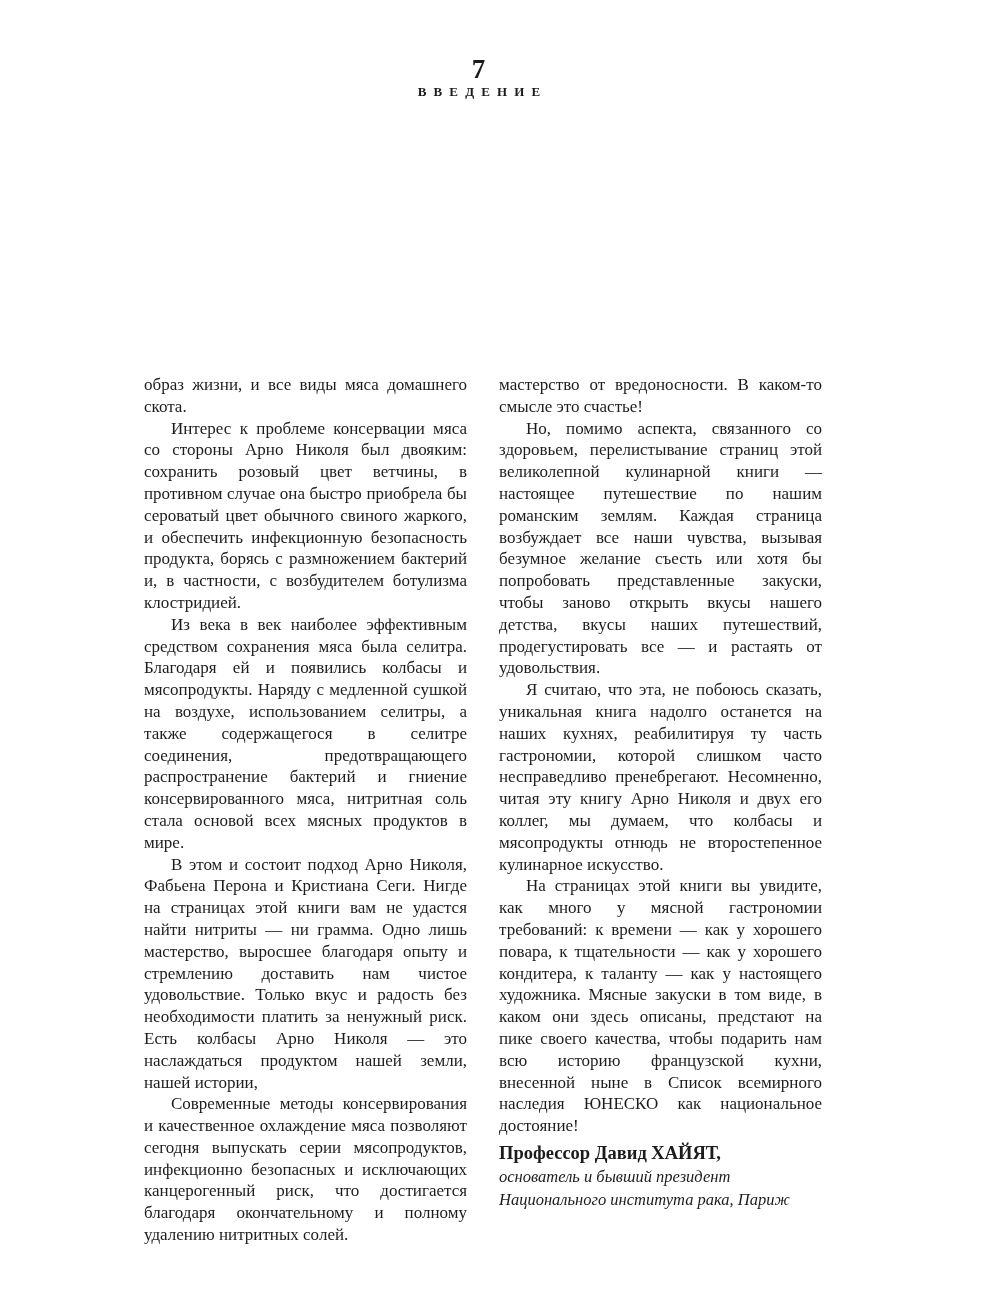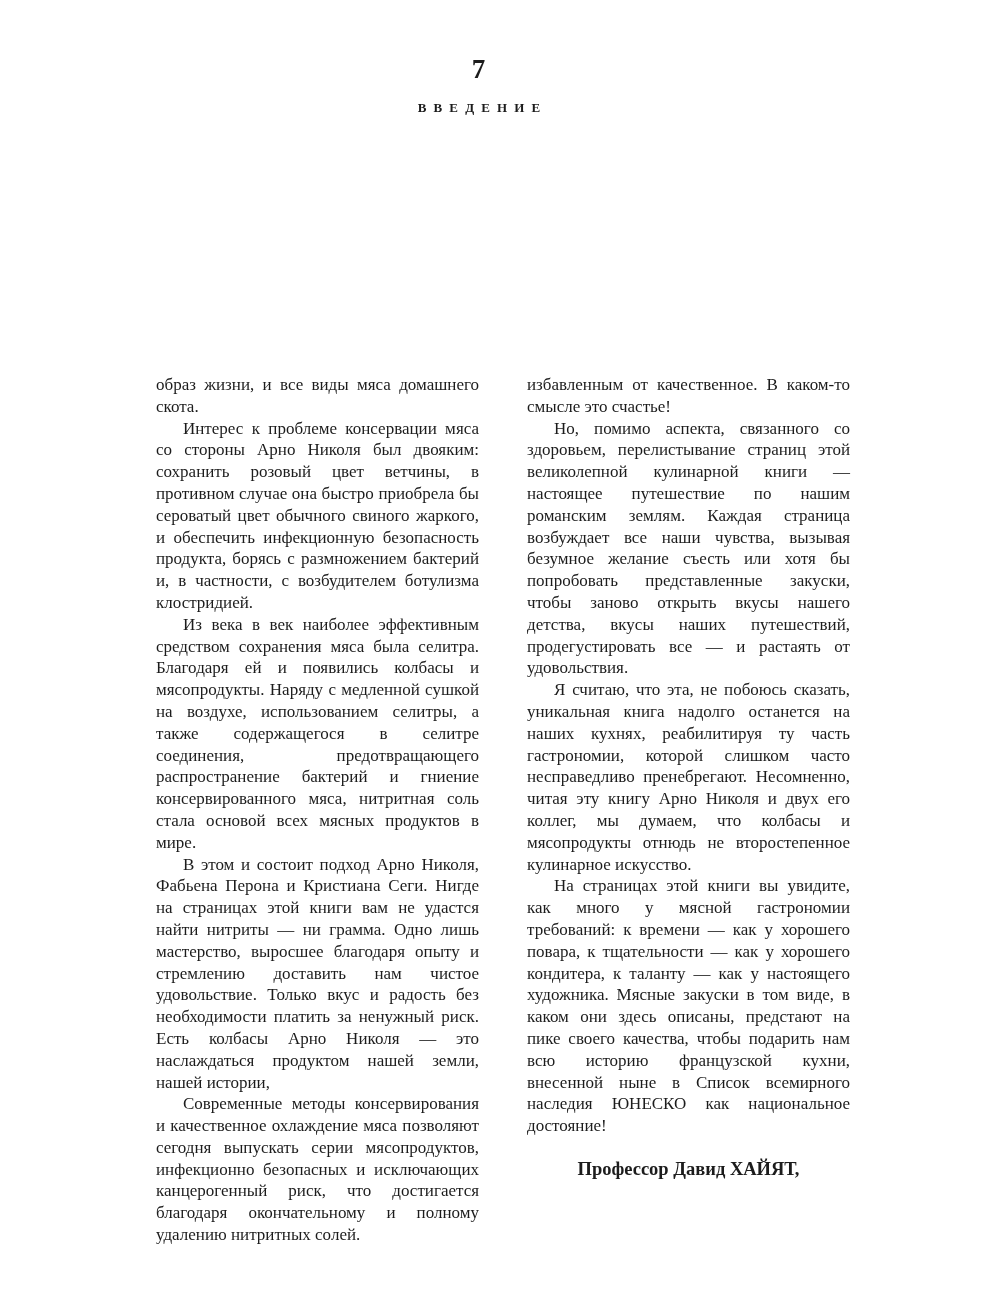--- a/index.html
+++ b/index.html
@@ -24,55 +24,55 @@
     top: 54px;
     text-align: center;
   }
   .page-number {
     font-size: 27px;
     font-weight: bold;
     line-height: 30px;
     letter-spacing: 1px;
   }
   .section-title {
-    margin-top: 16px;
+    margin-top: 0;
     font-size: 13px;
     font-weight: bold;
     letter-spacing: 0.55em;
     text-indent: 0.55em; 
     text-transform: uppercase;
   }
   .text-block {
     position: absolute;
-    left: 156px;
+    left: 144px;
     top: 374px;
     width: 678px;
     display: flex;
-    gap: 48px;
+    gap: 32px;
   }
   .col {
     width: 323px;
     flex: 0 0 323px;
     text-align: justify;
     font-size: 17px;
     line-height: 21.8px;
     hyphens: auto;
     -webkit-hyphens: auto;
   }
   .col p {
     margin: 0;
     padding: 0;
     text-indent: 27px;
   }
   .col p:first-child {
     text-indent: 0;
   }
   .signature {
-    margin-top: 20px;
-    text-align: center;
+    margin-top: 4px;
+    text-align: left;
     hyphens: none;
   }
   .signature-name {
     font-size: 18.5px;
     font-weight: bold;
     line-height: 24px;
   }
   .signature-role,
   .signature-affiliation {
     font-size: 16.5px;
@@ -94,25 +94,27 @@
 
     <div class="col">
       <p>образ жизни, и все виды мяса домашнего скота.</p>
       <p>Интерес к проблеме консервации мяса со стороны Арно Николя был двояким: сохранить розовый цвет ветчины, в противном случае она быстро приобрела бы сероватый цвет обычного свиного жаркого, и обеспечить инфекционную безопасность продукта, борясь с размножением бактерий и, в частности, с возбудителем ботулизма клостридией.</p>
       <p>Из века в век наиболее эффективным средством сохранения мяса была селитра. Благодаря ей и появились колбасы и мясопродукты. Наряду с медленной сушкой на воздухе, использованием селитры, а также содержащегося в селитре соединения, предотвращающего распространение бактерий и гниение консервированного мяса, нитритная соль стала основой всех мясных продуктов в мире.</p>
       <p>В этом и состоит подход Арно Николя, Фабьена Перона и Кристиана Сеги. Нигде на страницах этой книги вам не удастся найти нитриты — ни грамма. Одно лишь мастерство, выросшее благодаря опыту и стремлению доставить нам чистое удовольствие. Только вкус и радость без необходимости платить за ненужный риск. Есть колбасы Арно Николя — это наслаждаться продуктом нашей земли, нашей истории,</p>
       <p>Современные методы консервирования и качественное охлаждение мяса позволяют сегодня выпускать серии мясопродуктов, инфекционно безопасных и исключающих канцерогенный риск, что достигается благодаря окончательному и полному удалению нитритных солей.</p>
     </div>
 
     <div class="col">
-      <p>избавленным от качественное. В каком-то смысле это счастье!</p>
+      <p>мастерство от вредоносности. В каком-то смысле это счастье!</p>
       <p>Но, помимо аспекта, связанного со здоровьем, перелистывание страниц этой великолепной кулинарной книги — настоящее путешествие по нашим романским землям. Каждая страница возбуждает все наши чувства, вызывая безумное желание съесть или хотя бы попробовать представленные закуски, чтобы заново открыть вкусы нашего детства, вкусы наших путешествий, продегустировать все — и растаять от удовольствия.</p>
       <p>Я считаю, что эта, не побоюсь сказать, уникальная книга надолго останется на наших кухнях, реабилитируя ту часть гастрономии, которой слишком часто несправедливо пренебрегают. Несомненно, читая эту книгу Арно Николя и двух его коллег, мы думаем, что колбасы и мясопродукты отнюдь не второстепенное кулинарное искусство.</p>
       <p>На страницах этой книги вы увидите, как много у мясной гастрономии требований: к времени — как у хорошего повара, к тщательности — как у хорошего кондитера, к таланту — как у настоящего художника. Мясные закуски в том виде, в каком они здесь описаны, предстают на пике своего качества, чтобы подарить нам всю историю французской кухни, внесенной ныне в Список всемирного наследия ЮНЕСКО как национальное достояние!</p>
 
       <div class="signature">
         <div class="signature-name">Профессор Давид ХАЙЯТ,</div>
+        <div class="signature-role">основатель и бывший президент</div>
+        <div class="signature-affiliation">Национального института рака, Париж</div>
       </div>
     </div>
 
   </div>
 
 </div>
 
 </body></html>

